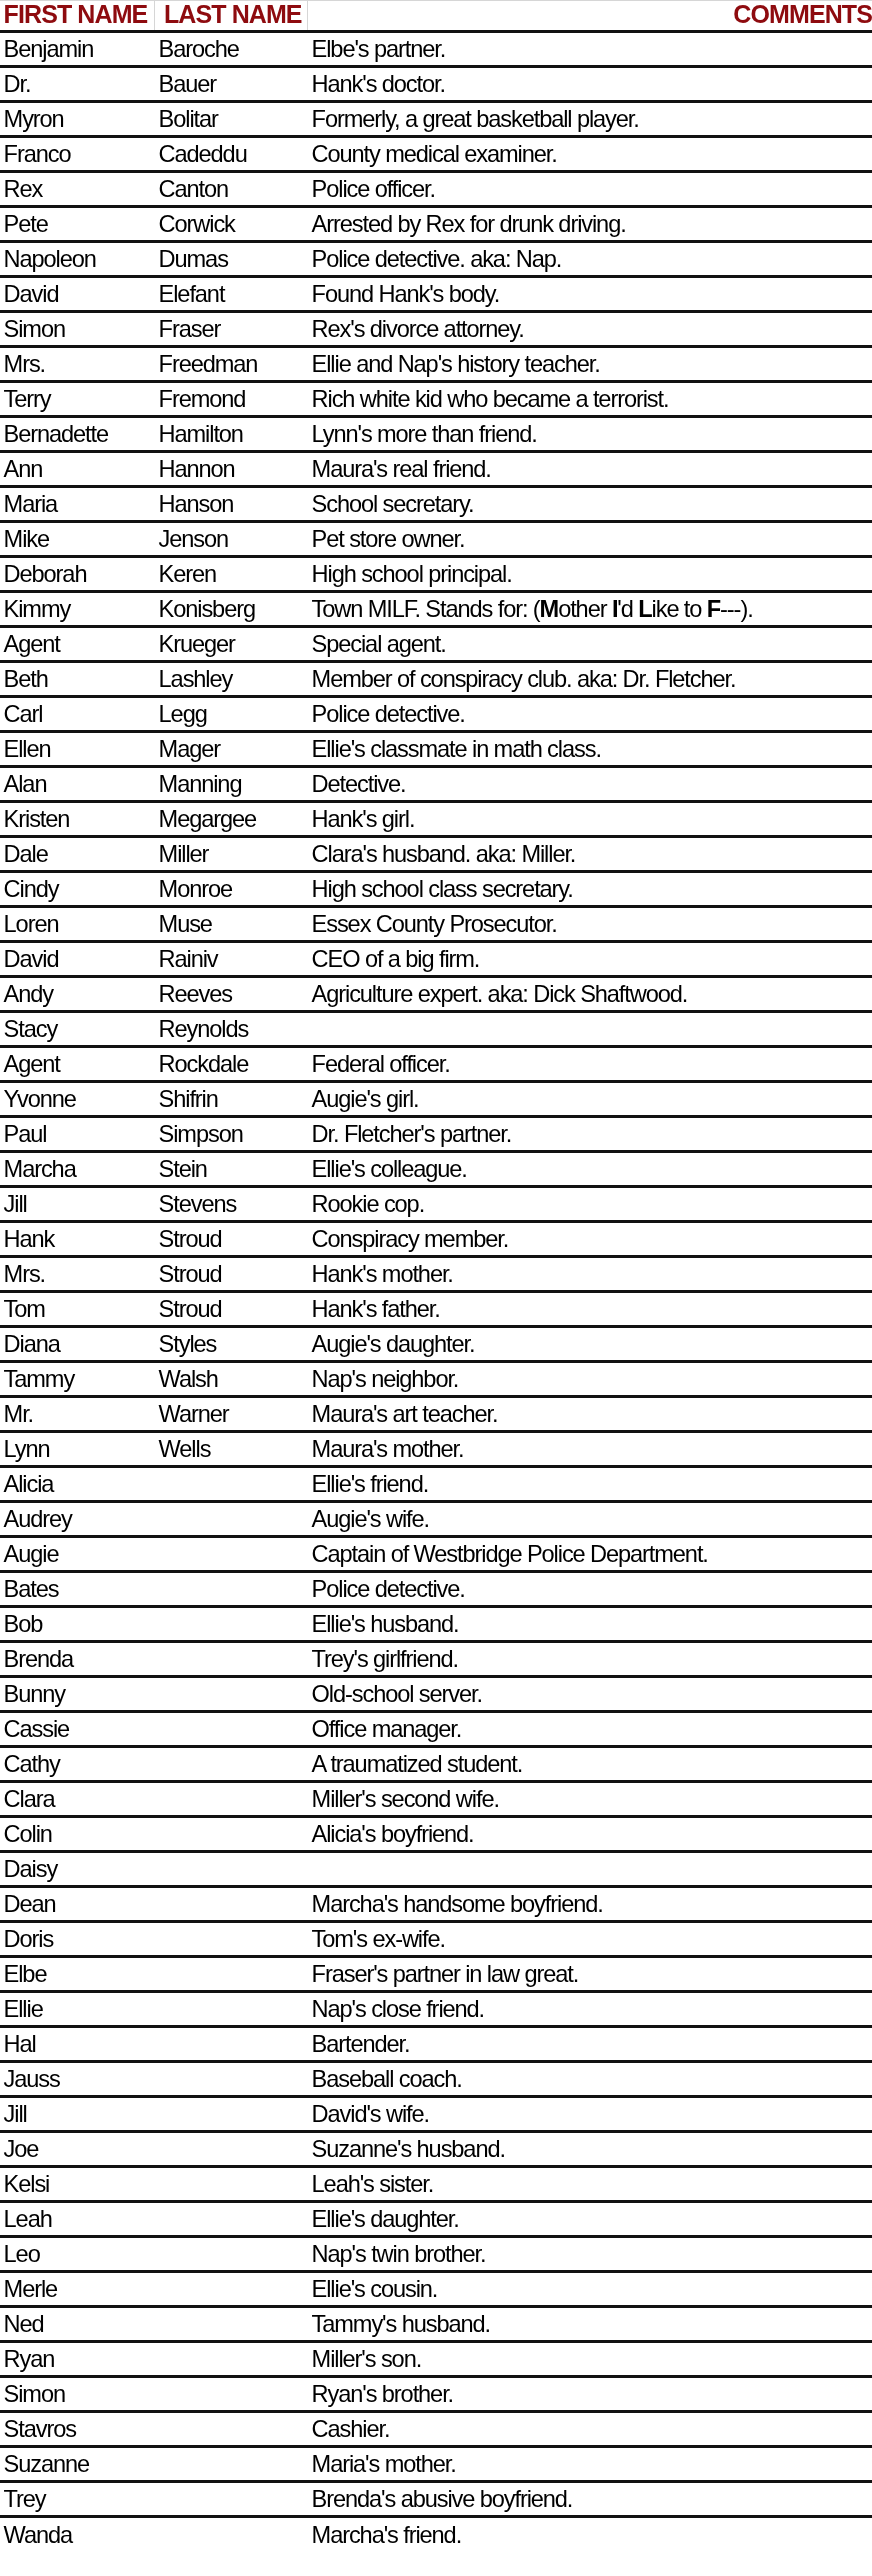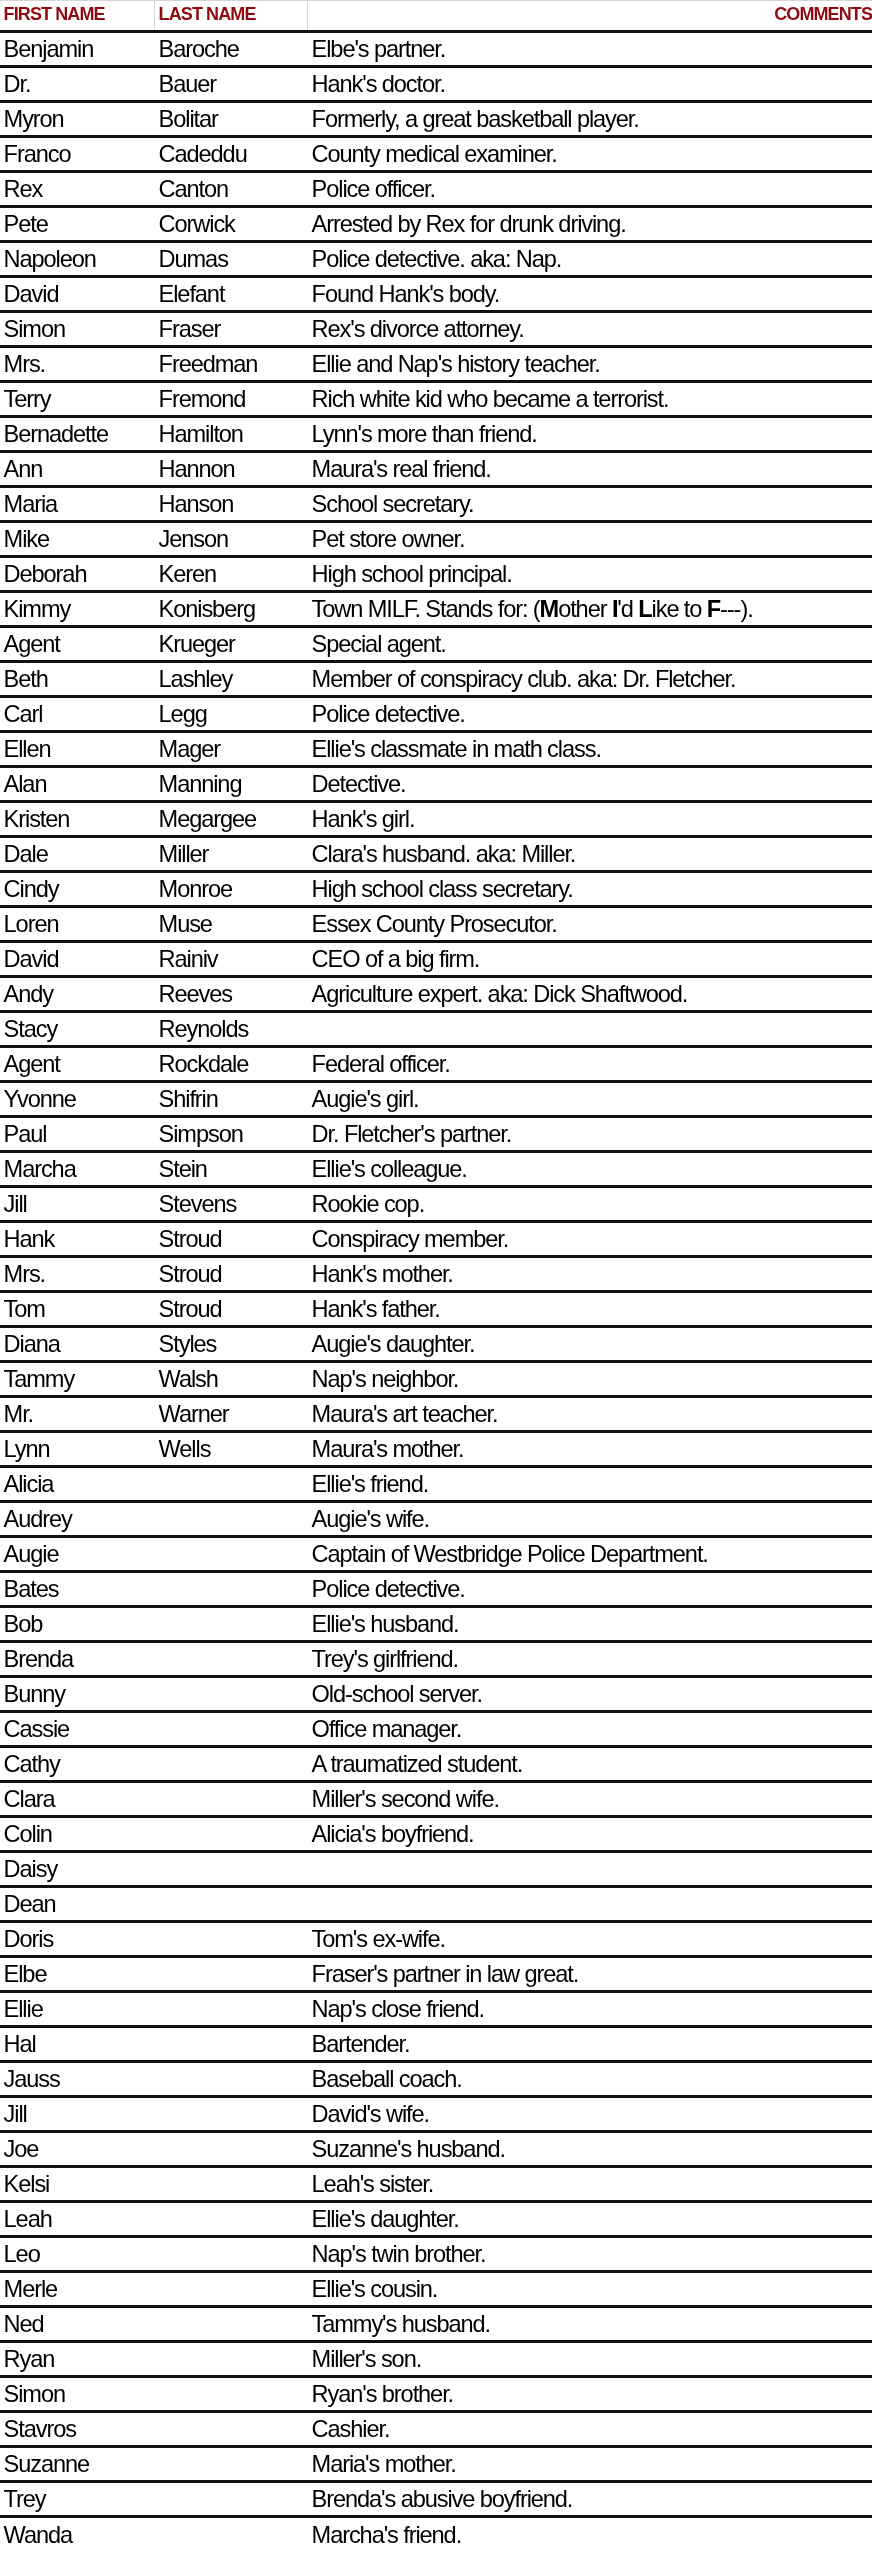--- a/index.html
+++ b/index.html
@@ -13,30 +13,30 @@
     display: flex;
     height: 33px;
     border-top: 1.8px solid #d6d6d6;
     border-right: 1.8px solid #d6d6d6;
     box-sizing: border-box;
     border-bottom: 3.6px solid #111;
   }
   .hdr .c {
     font-weight: bold;
     color: #8e0b0f;
-    font-size: 18px;
+    font-size: 25px;
     letter-spacing: -0.9px;
     line-height: 27px;
     box-sizing: border-box;
     padding-left: 3.6px;
     white-space: nowrap;
     transform-origin: left center;
   }
   .hdr .c1 { width: 155px; border-right: 1.8px solid #d6d6d6; }
-  .hdr .c2 { width: 153px; border-right: 1.8px solid #d6d6d6; }
+  .hdr .c2 { width: 153px; border-right: 1.8px solid #d6d6d6; text-align: center; }
   .hdr .c3 { flex: 1; text-align: right; padding-left: 0; }
   .row {
     display: flex;
     height: 35px;
     box-sizing: border-box;
     border-bottom: 3.6px solid #111;
     align-items: center;
   }
   .row.last { border-bottom: none; }
   .row .c {
@@ -321,20 +321,21 @@
         <div class="c c2"></div>
         <div class="c c3">Alicia's boyfriend.</div>
       </div>
       <div class="row">
         <div class="c c1">Daisy</div>
         <div class="c c2"></div>
       </div>
       <div class="row">
         <div class="c c1">Dean</div>
         <div class="c c2"></div>
+        <div class="c c3">Marcha's handsome boyfriend.</div>
       </div>
       <div class="row">
         <div class="c c1">Doris</div>
         <div class="c c2"></div>
         <div class="c c3">Tom's ex-wife.</div>
       </div>
       <div class="row">
         <div class="c c1">Elbe</div>
         <div class="c c2"></div>
         <div class="c c3">Fraser's partner in law great.</div>

